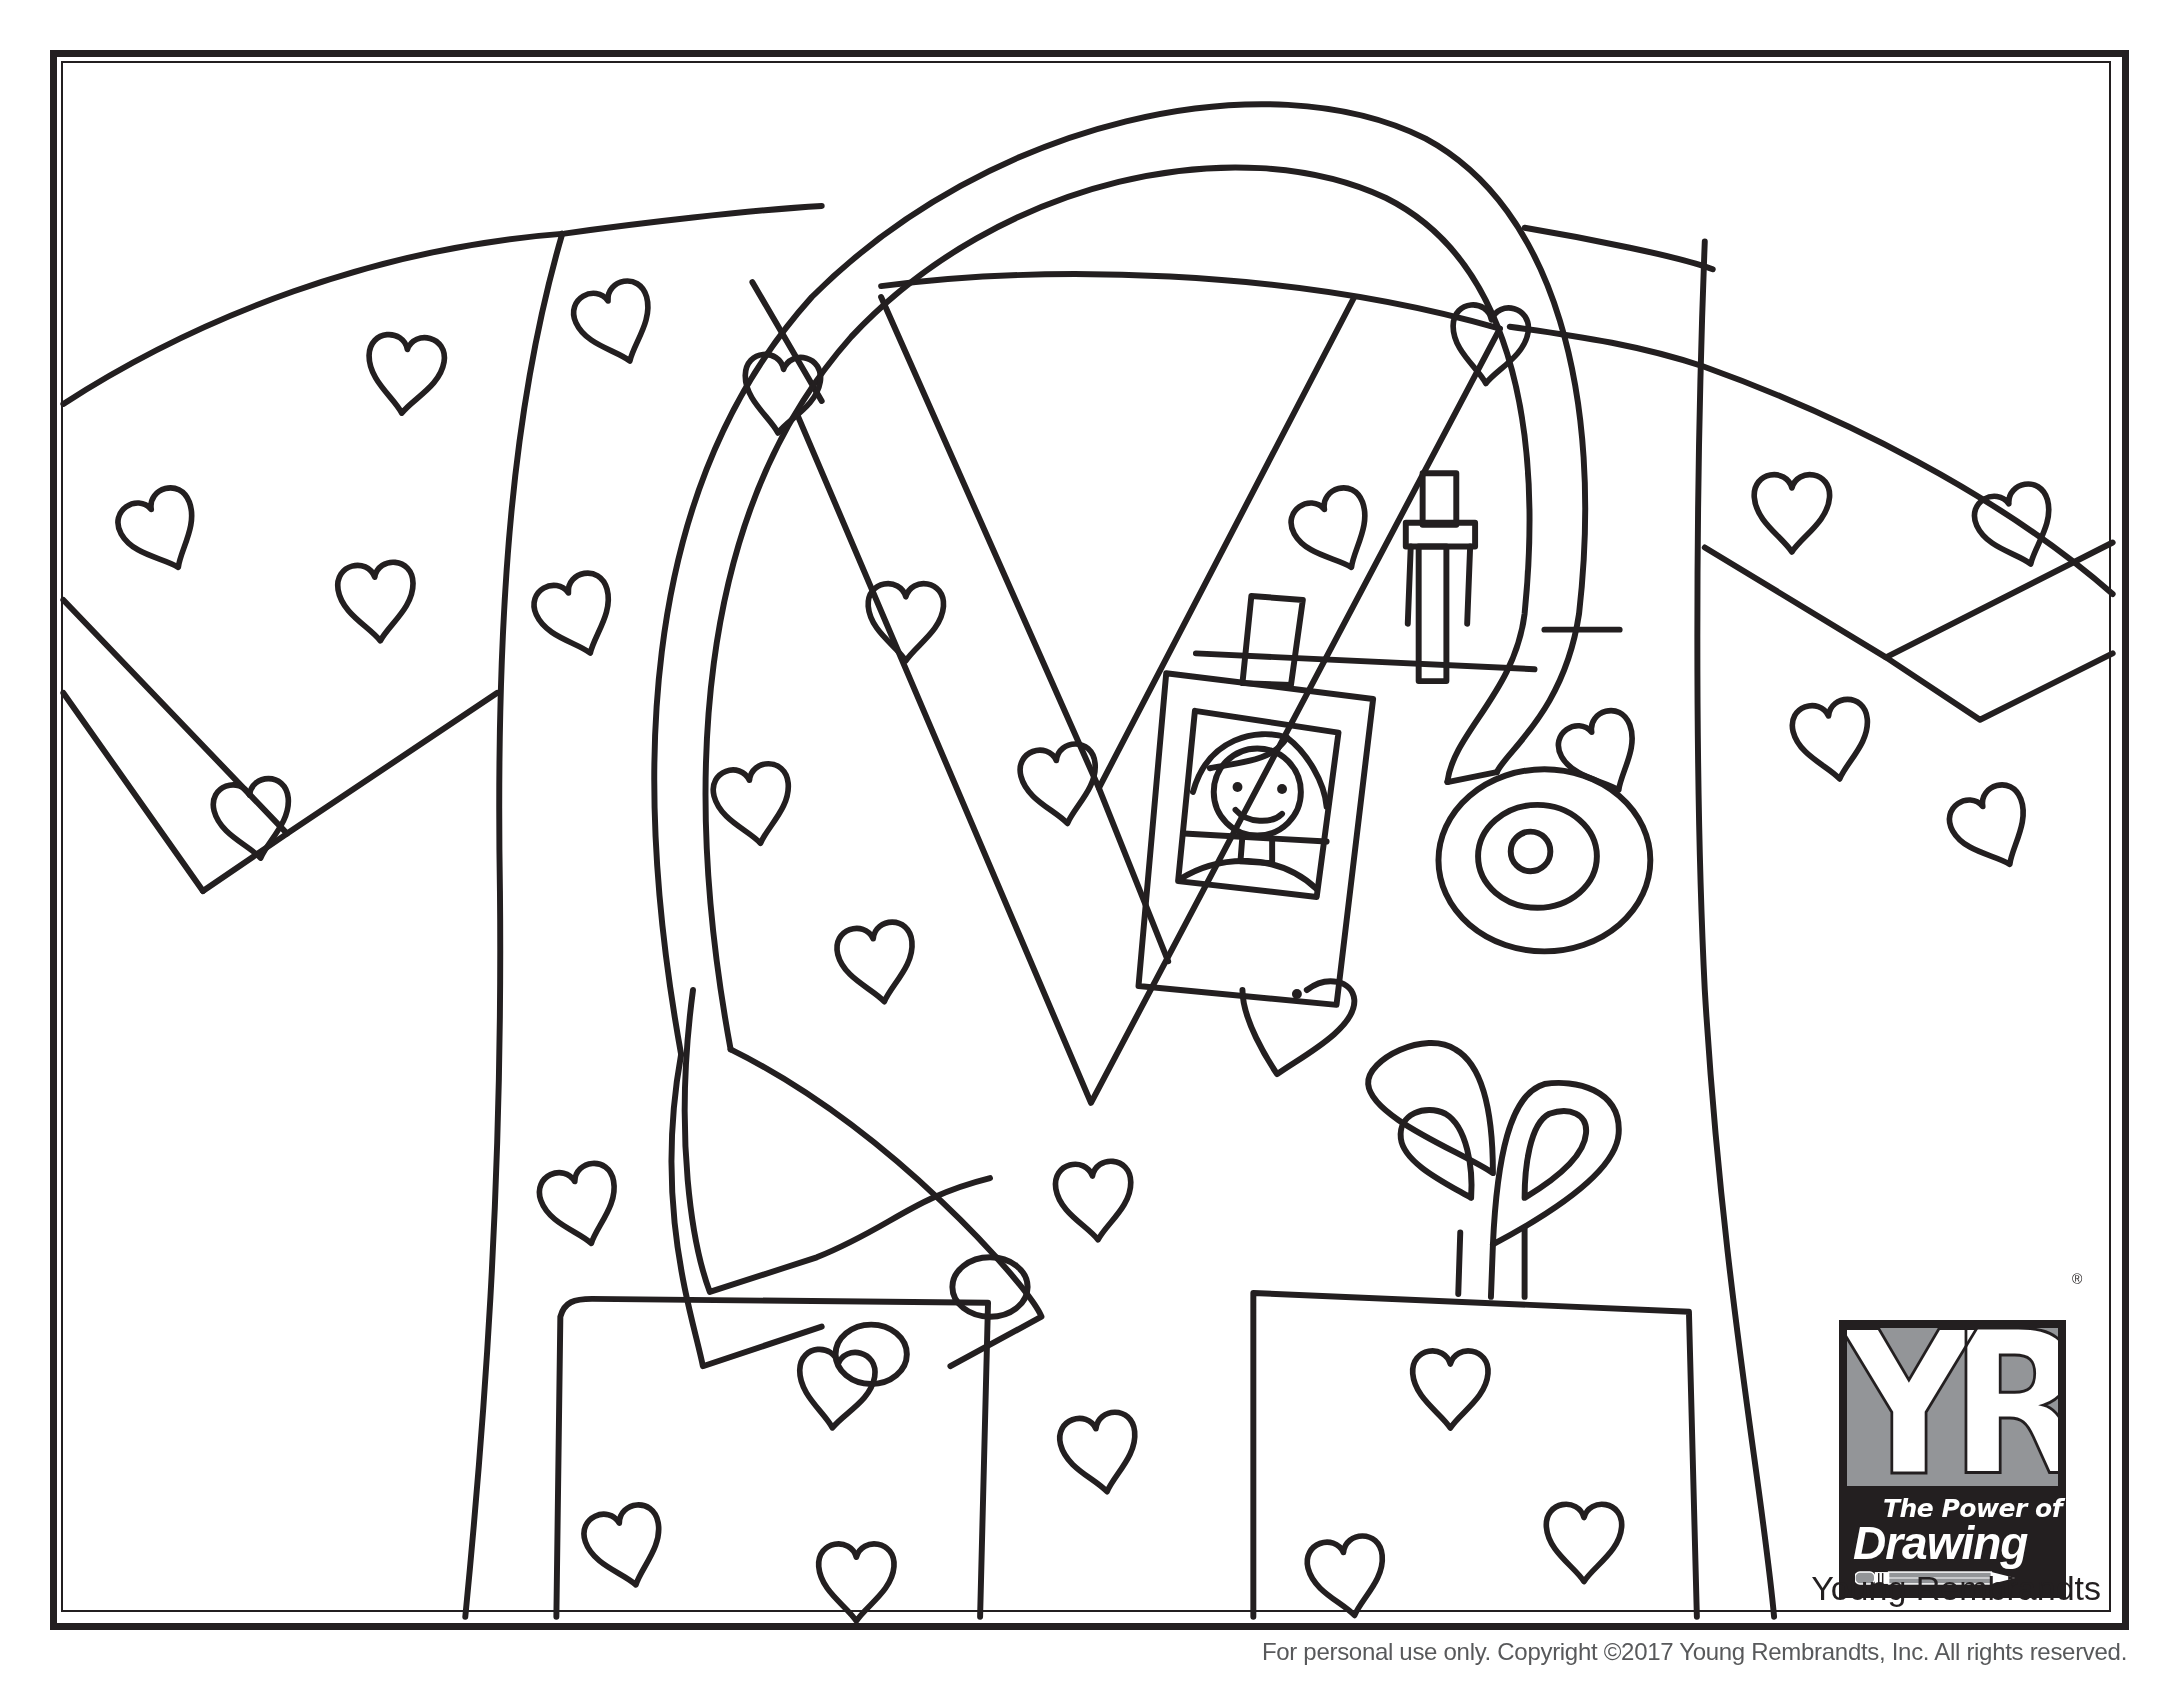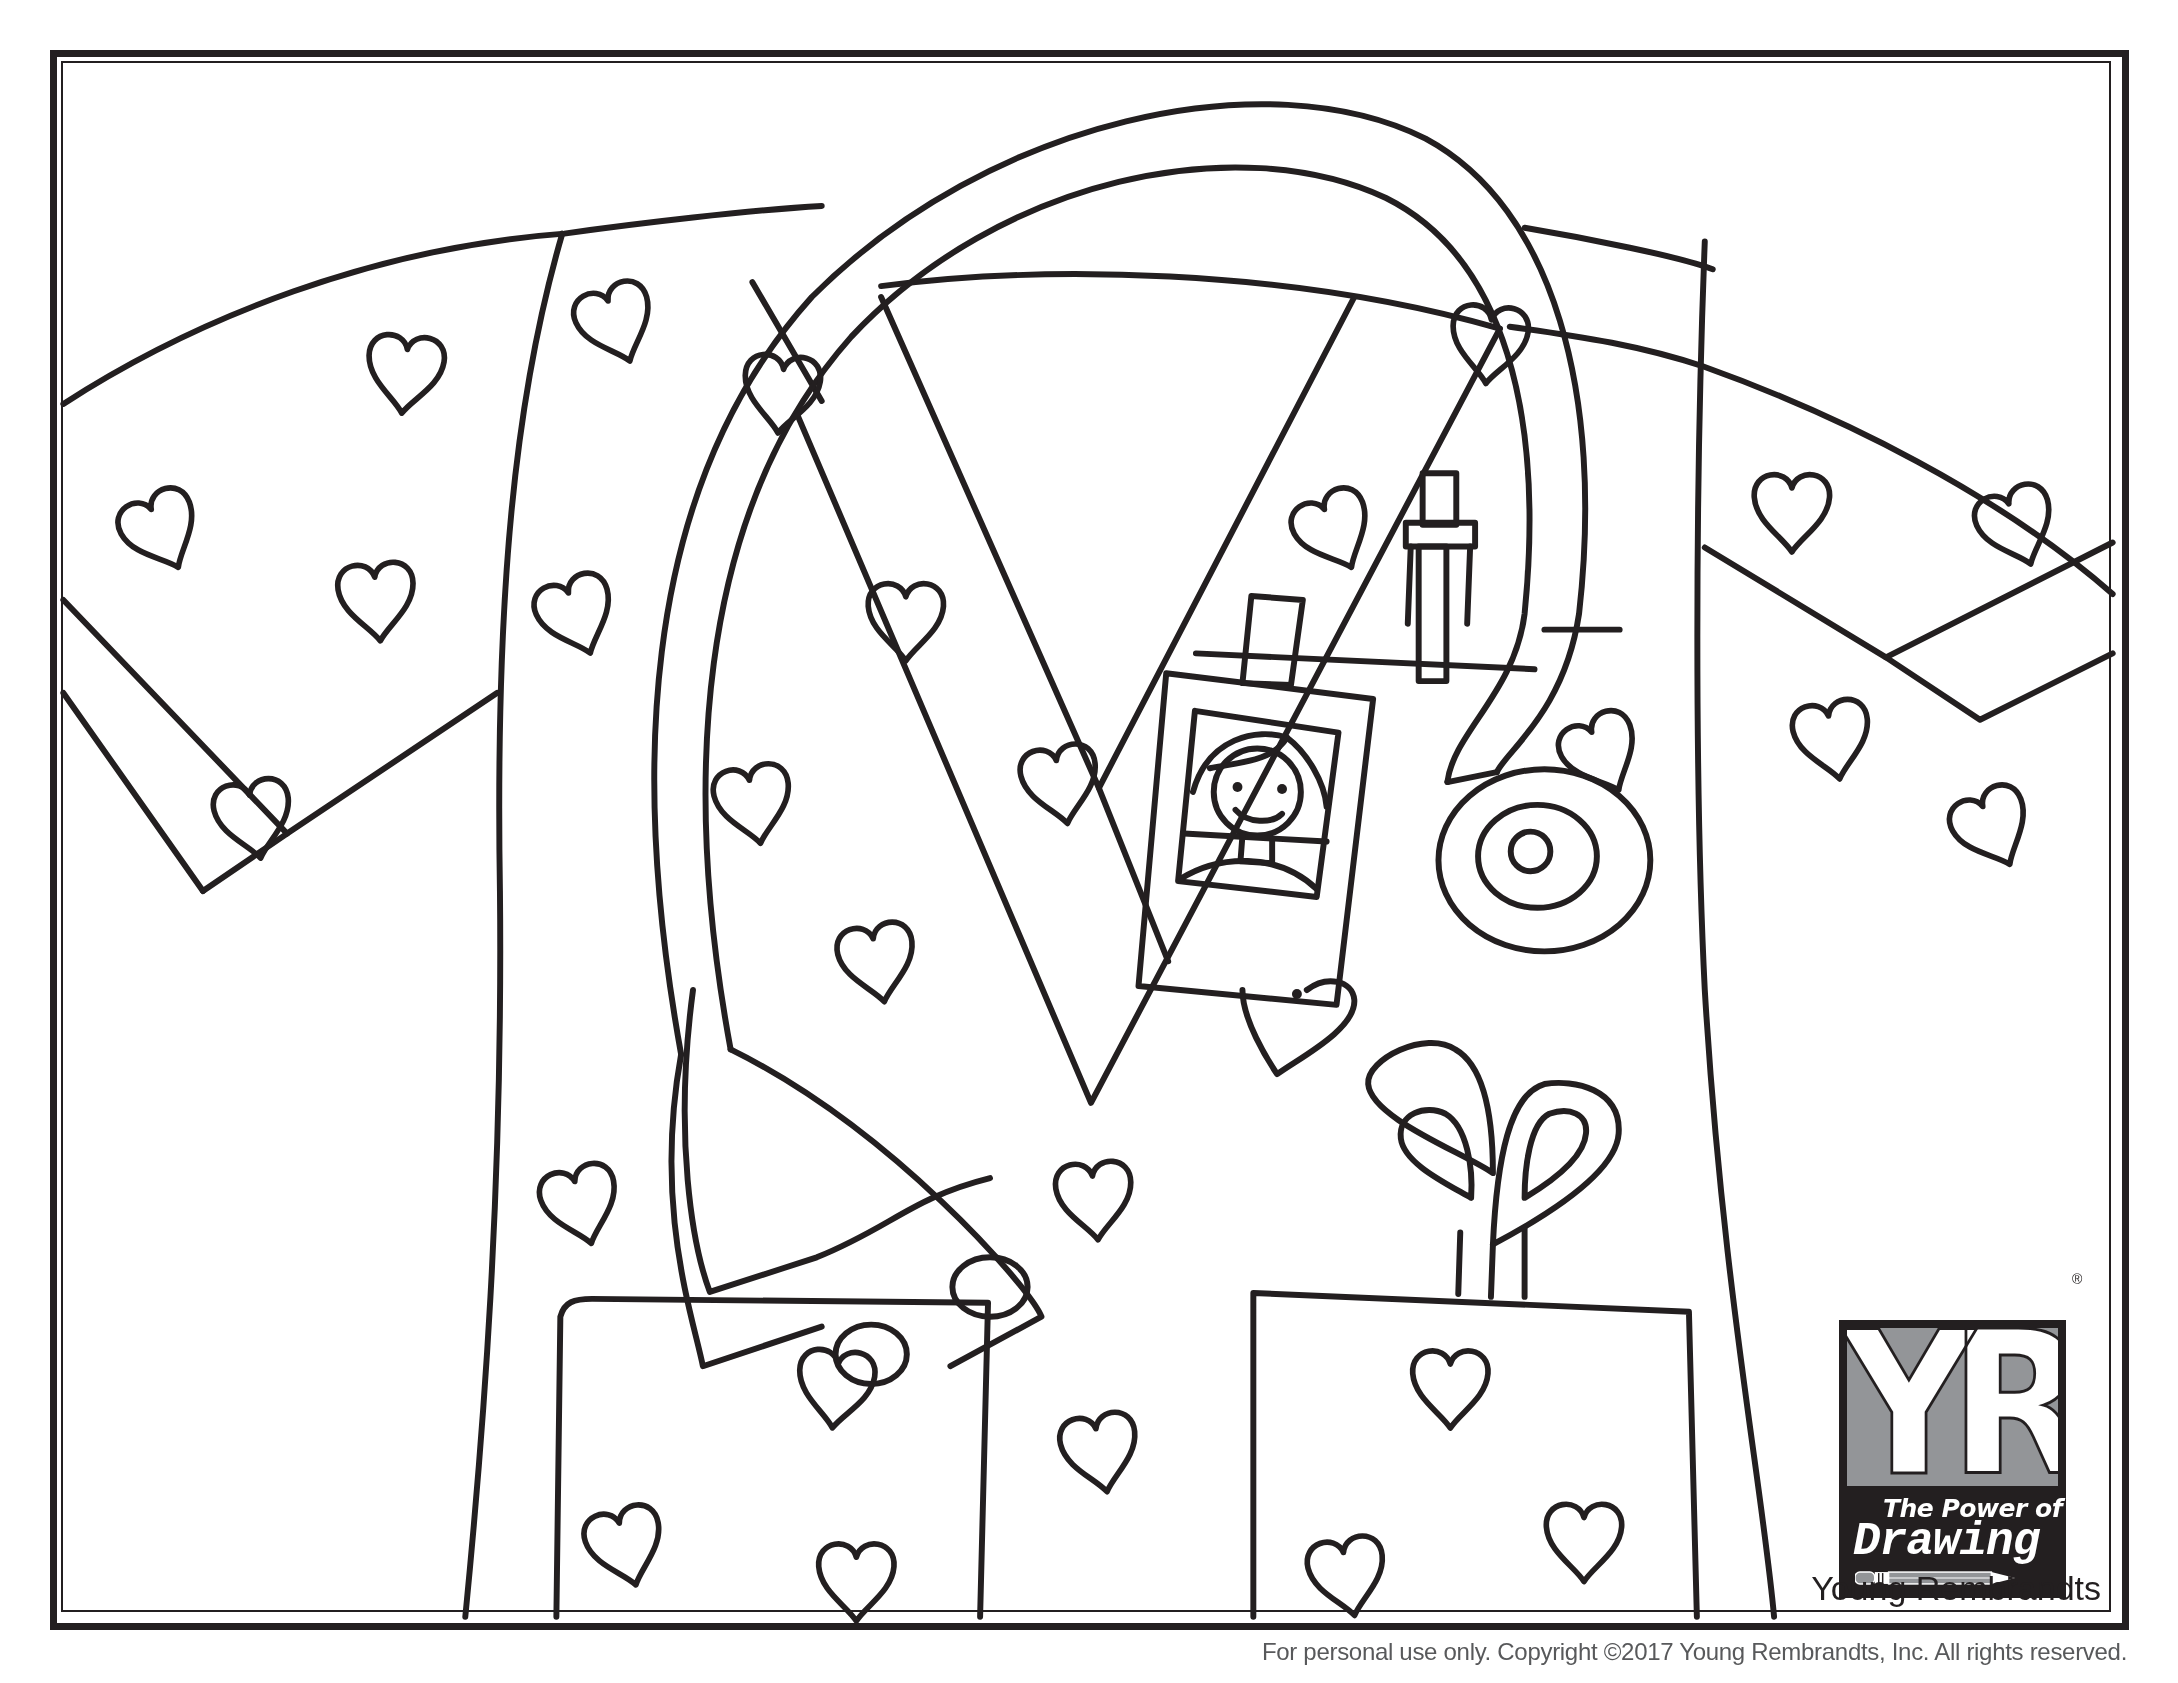--- a/index.html
+++ b/index.html
@@ -9,21 +9,21 @@
   .frame-inner { position:absolute; left:61px; top:61px; width:2050px; height:1551px; border:2px solid #231f20; box-sizing:border-box; }
   svg.art { position:absolute; left:0; top:0; width:2178px; height:1683px; }
   .art path, .art line, .art ellipse, .art circle, .art polyline, .art polygon, .art rect {
     fill:none; stroke:#231f20; stroke-width:6; stroke-linecap:round; stroke-linejoin:round;
   }
   .art .dot { fill:#231f20; stroke:none; }
   .logo { position:absolute; left:1839px; top:1274px; width:227px; height:278px; background:#231f20;margin-top:46px; }
   .logo-top { position:absolute; left:8px; top:8px; width:211px; height:158px; background:#939598; overflow:hidden; }
   .logo-letters { position:absolute; left:-4px; top:-22px; font-family:"DejaVu Sans", sans-serif; font-weight:bold; font-size:198px; letter-spacing:-28px; color:#ffffff; line-height:1; -webkit-text-stroke:3px #231f20; transform:scaleX(0.92); transform-origin:left top; }
   .logo-tag1 { position:absolute; left:44px; top:174px; color:#fff; font-family:"DejaVu Sans", sans-serif; font-style:italic; font-weight:bold; font-size:25px; letter-spacing:-0.5px; white-space:nowrap; }
-  .logo-tag2 { position:absolute; left:14px; top:196px; color:#fff; font-family:Liberation Mono, monospace; font-style:italic; font-weight:bold; font-size:46px; letter-spacing:-1px; white-space:nowrap; }
+  .logo-tag2 { position:absolute; left:14px; top:196px; color:#fff; font-family:Liberation Sans, sans-serif; font-style:italic; font-weight:bold; font-size:46px; letter-spacing:-1px; white-space:nowrap; }
   .logo-pencil { position:absolute; left:16px; top:251px; width:168px; height:14px; }
   .reg { position:absolute; left:2072px; top:1271px; font-size:14px; color:#231f20; }
   .brand { position:absolute; left:1804px; top:1569px; width:297px; text-align:right; font-family:Liberation Sans, sans-serif; font-size:34px; color:#231f20; white-space:nowrap; }
   .copyright { position:absolute; right:51px; top:1638px; font-family:"Liberation Sans", sans-serif; font-size:24px; color:#58595b; white-space:nowrap; letter-spacing:-0.3px; }
 </style>
 </head>
 <body>
 
 <div class="page">
 

